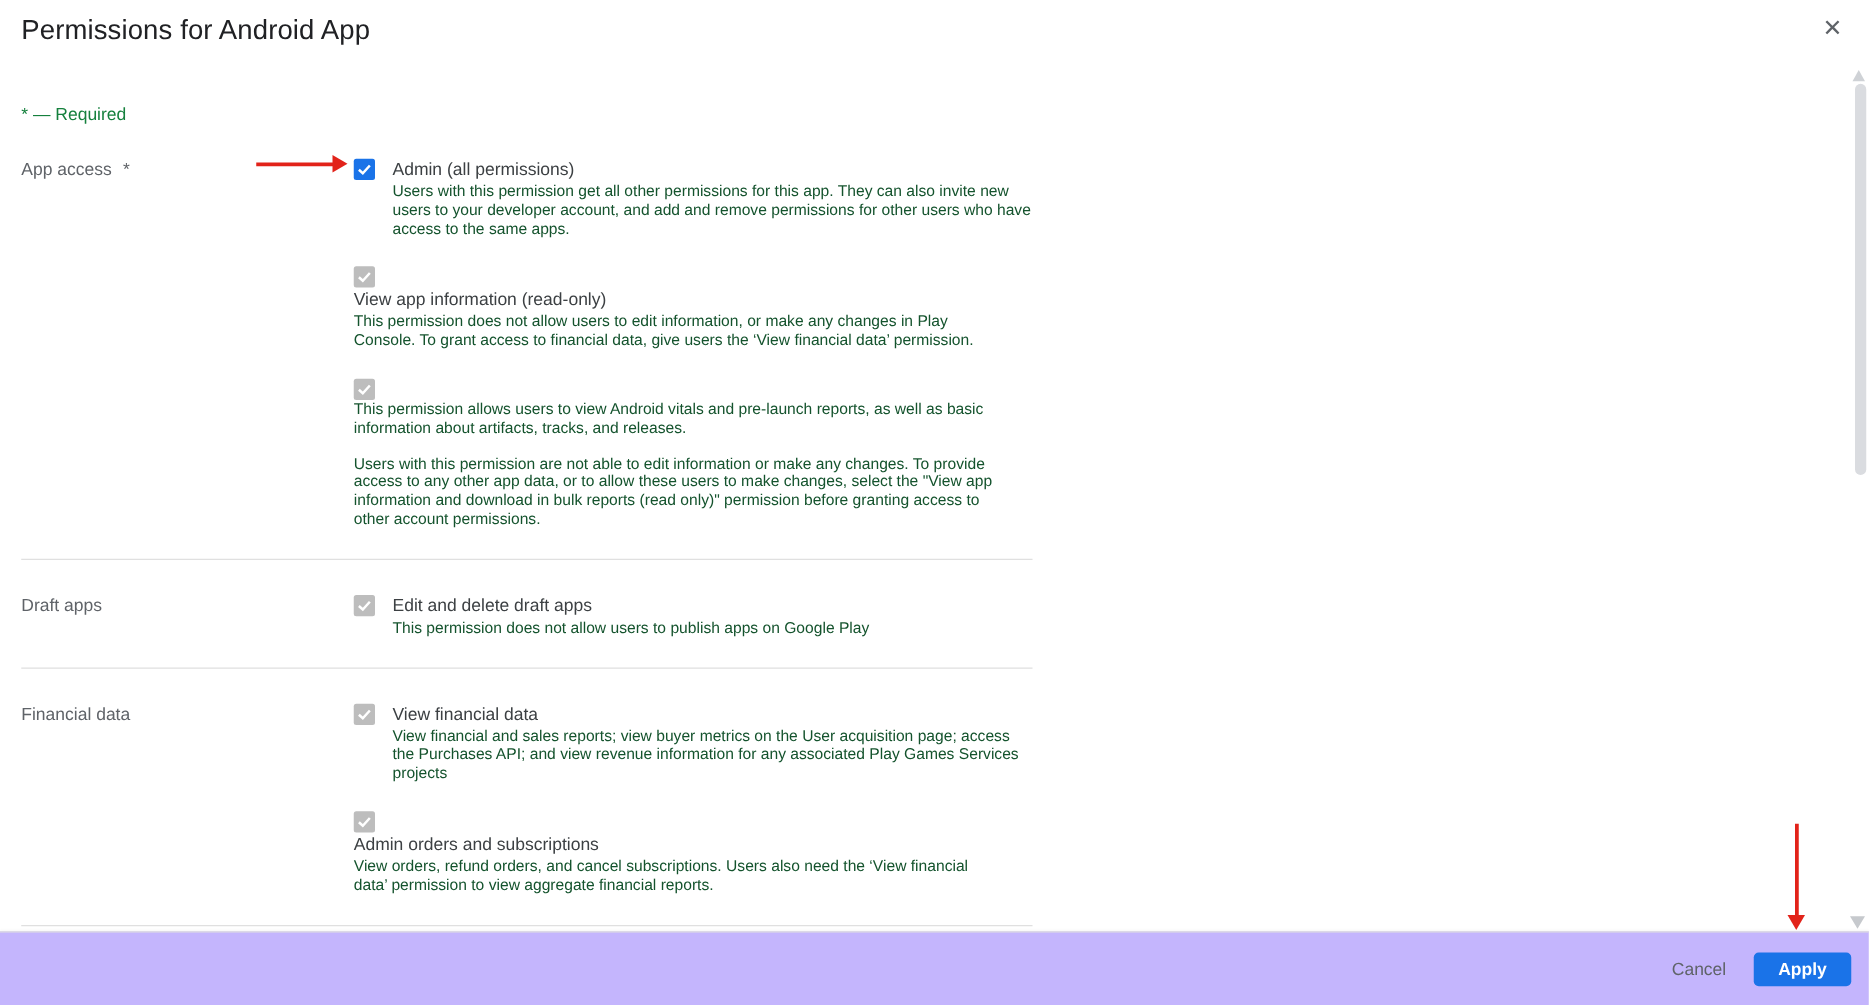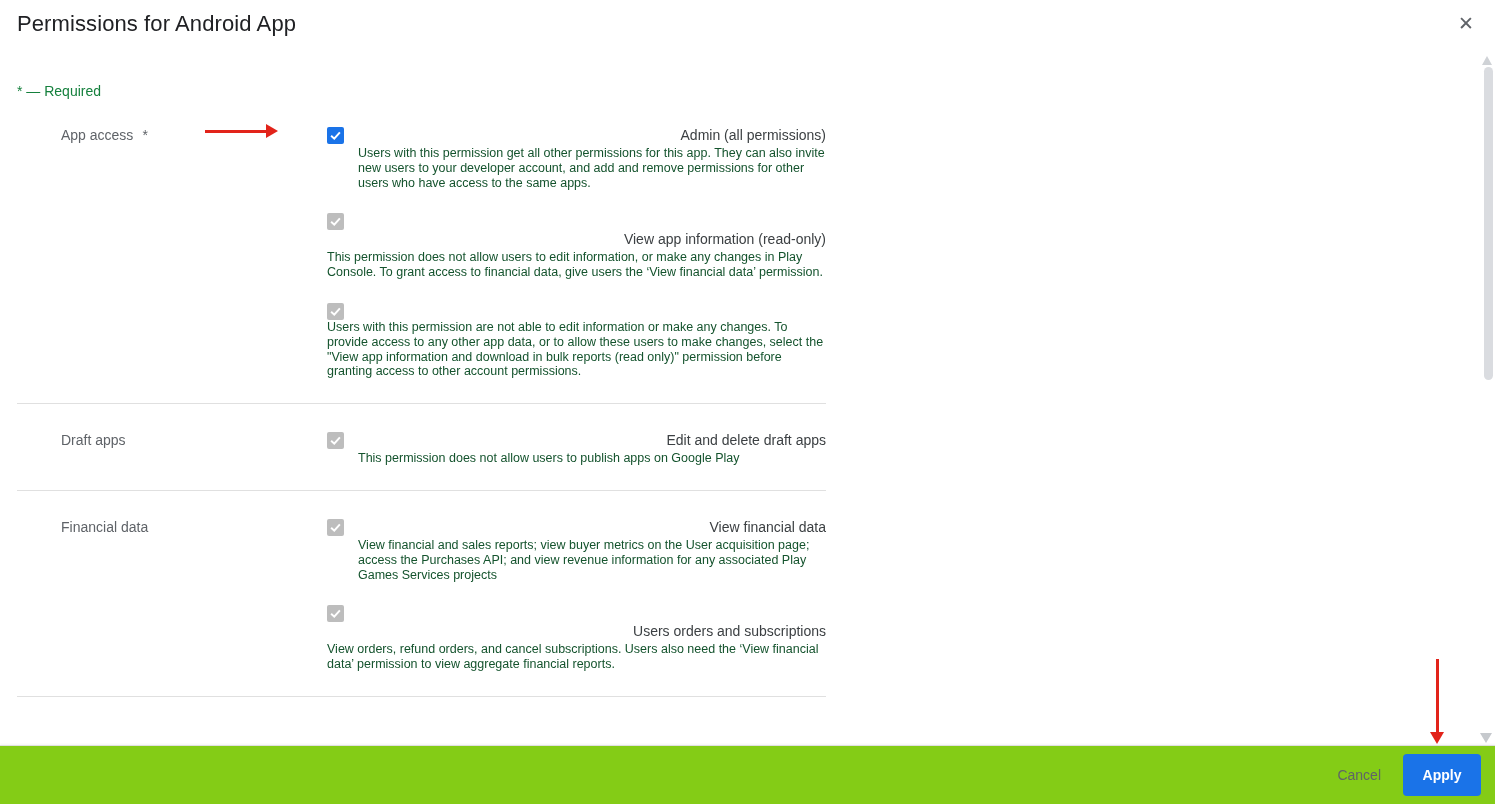--- a/index.html
+++ b/index.html
@@ -22,60 +22,60 @@
     position:absolute; right:18px; top:13px;
     width:22px; height:22px; border:none; background:none;
     font-size:19px; line-height:22px; color:#5f6368; cursor:pointer;
     text-align:center; padding:0;
   }
 
   
   .content { position:absolute; left:17px; top:83px; width:809px; }
   .required-note { font-size:14px; color:#15803d; line-height:16px; }
 
-  .section { display:flex; align-items:flex-start; padding-top:27px;margin-left:44px; }
+  .section { display:flex; align-items:flex-start; padding-top:27px; }
   .section:first-of-type { padding-top:24px; }
   .section-label {
     width:266px; flex-shrink:0; font-size:14px; color:#5f6368;
     padding-top:1px; line-height:17px;
   }
   .section-label .req-star { margin-left:9px; }
   .perm-list { flex:1; }
   .perm { display:flex; align-items:flex-start; }
   .perm + .perm { margin-top:22px;flex-direction:column; }
 
   .checkbox {
     width:17px; height:17px; border-radius:2px; flex-shrink:0;
     margin-right:14px; margin-top:1px; position:relative; cursor:pointer;
   }
   .checkbox.checked { background:#1a73e8; }
   .checkbox.checked-disabled { background:#bdbdbd; }
   .checkbox svg { position:absolute; inset:1px; width:15px; height:15px; }
 
   .perm-text { flex:1; max-width:512px; }
-  .perm-title { font-size:14px; color:#3c4043; line-height:18px; margin-bottom:2px;text-align:right; }
+  .perm-title { font-size:14px; color:#3c4043; line-height:18px; margin-bottom:2px; }
   .perm-desc { font-size:12.5px; color:#14532d; line-height:14.8px; }
   .perm-desc + .perm-desc { margin-top:14px; }
 
   .divider { border:none; border-top:1px solid #e0e0e0; height:0; margin-top:24px; width:100%; }
 
   
   .footer {
     position:absolute; left:0; right:0; bottom:0; height:59px;
-    background:#84cc16; border-top:1px solid #e0e0e0;
+    background:#c4b5fd; border-top:1px solid #e0e0e0;
     box-shadow:0 -1px 2px rgba(0,0,0,.04);
     display:flex; align-items:center; justify-content:flex-end;
     padding-right:14px;
   }
   .cancel-btn {
     border:none; background:none; color:#5f6368; font-size:14px; font-weight:500;
     font-family:inherit; cursor:pointer; padding:8px 12px; margin-right:10px;
   }
   .apply-btn {
-    width:78px; height:42px; border:none; border-radius:4px;
+    width:78px; height:27px; border:none; border-radius:4px;
     background:#1a73e8; color:#ffffff; font-size:14px; font-weight:600;
     font-family:inherit; cursor:pointer;
   }
 
   
   .arrow-h { position:absolute; left:205px; top:124px; width:73px; height:14px; }
   .arrow-h .shaft { position:absolute; left:0; top:6px; width:62px; height:3px; background:#e2231a; }
   .arrow-h .head {
     position:absolute; right:0; top:0; width:0; height:0;
     border-left:12px solid #e2231a; border-top:7px solid transparent; border-bottom:7px solid transparent;
@@ -143,20 +143,21 @@
           </div>
         </div>
 
         <div class="perm">
           <div class="checkbox checked-disabled">
             <svg viewBox="0 0 24 24">
                 <polyline points="5 12.5 10 17 19 7" fill="none" stroke="#ffffff" stroke-width="3.2"></polyline>
               </svg>
           </div>
           <div class="perm-text">
+            <div class="perm-desc">This permission allows users to view Android vitals and pre-launch reports, as well as basic information about artifacts, tracks, and releases.</div>
             <div class="perm-desc">Users with this permission are not able to edit information or make any changes. To provide access to any other app data, or to allow these users to make changes, select the "View app information and download in bulk reports (read only)" permission before granting access to other account permissions.</div>
           </div>
         </div>
 
       </div>
     </div>
 
     <hr class="divider">
 
     <div class="section">
@@ -198,21 +199,21 @@
           </div>
         </div>
 
         <div class="perm">
           <div class="checkbox checked-disabled">
             <svg viewBox="0 0 24 24">
                 <polyline points="5 12.5 10 17 19 7" fill="none" stroke="#ffffff" stroke-width="3.2"></polyline>
               </svg>
           </div>
           <div class="perm-text">
-            <div class="perm-title">Users orders and subscriptions</div>
+            <div class="perm-title">Admin orders and subscriptions</div>
             <div class="perm-desc">View orders, refund orders, and cancel subscriptions. Users also need the ‘View financial data’ permission to view aggregate financial reports.</div>
           </div>
         </div>
 
       </div>
     </div>
 
     <hr class="divider">
 
   </div>

